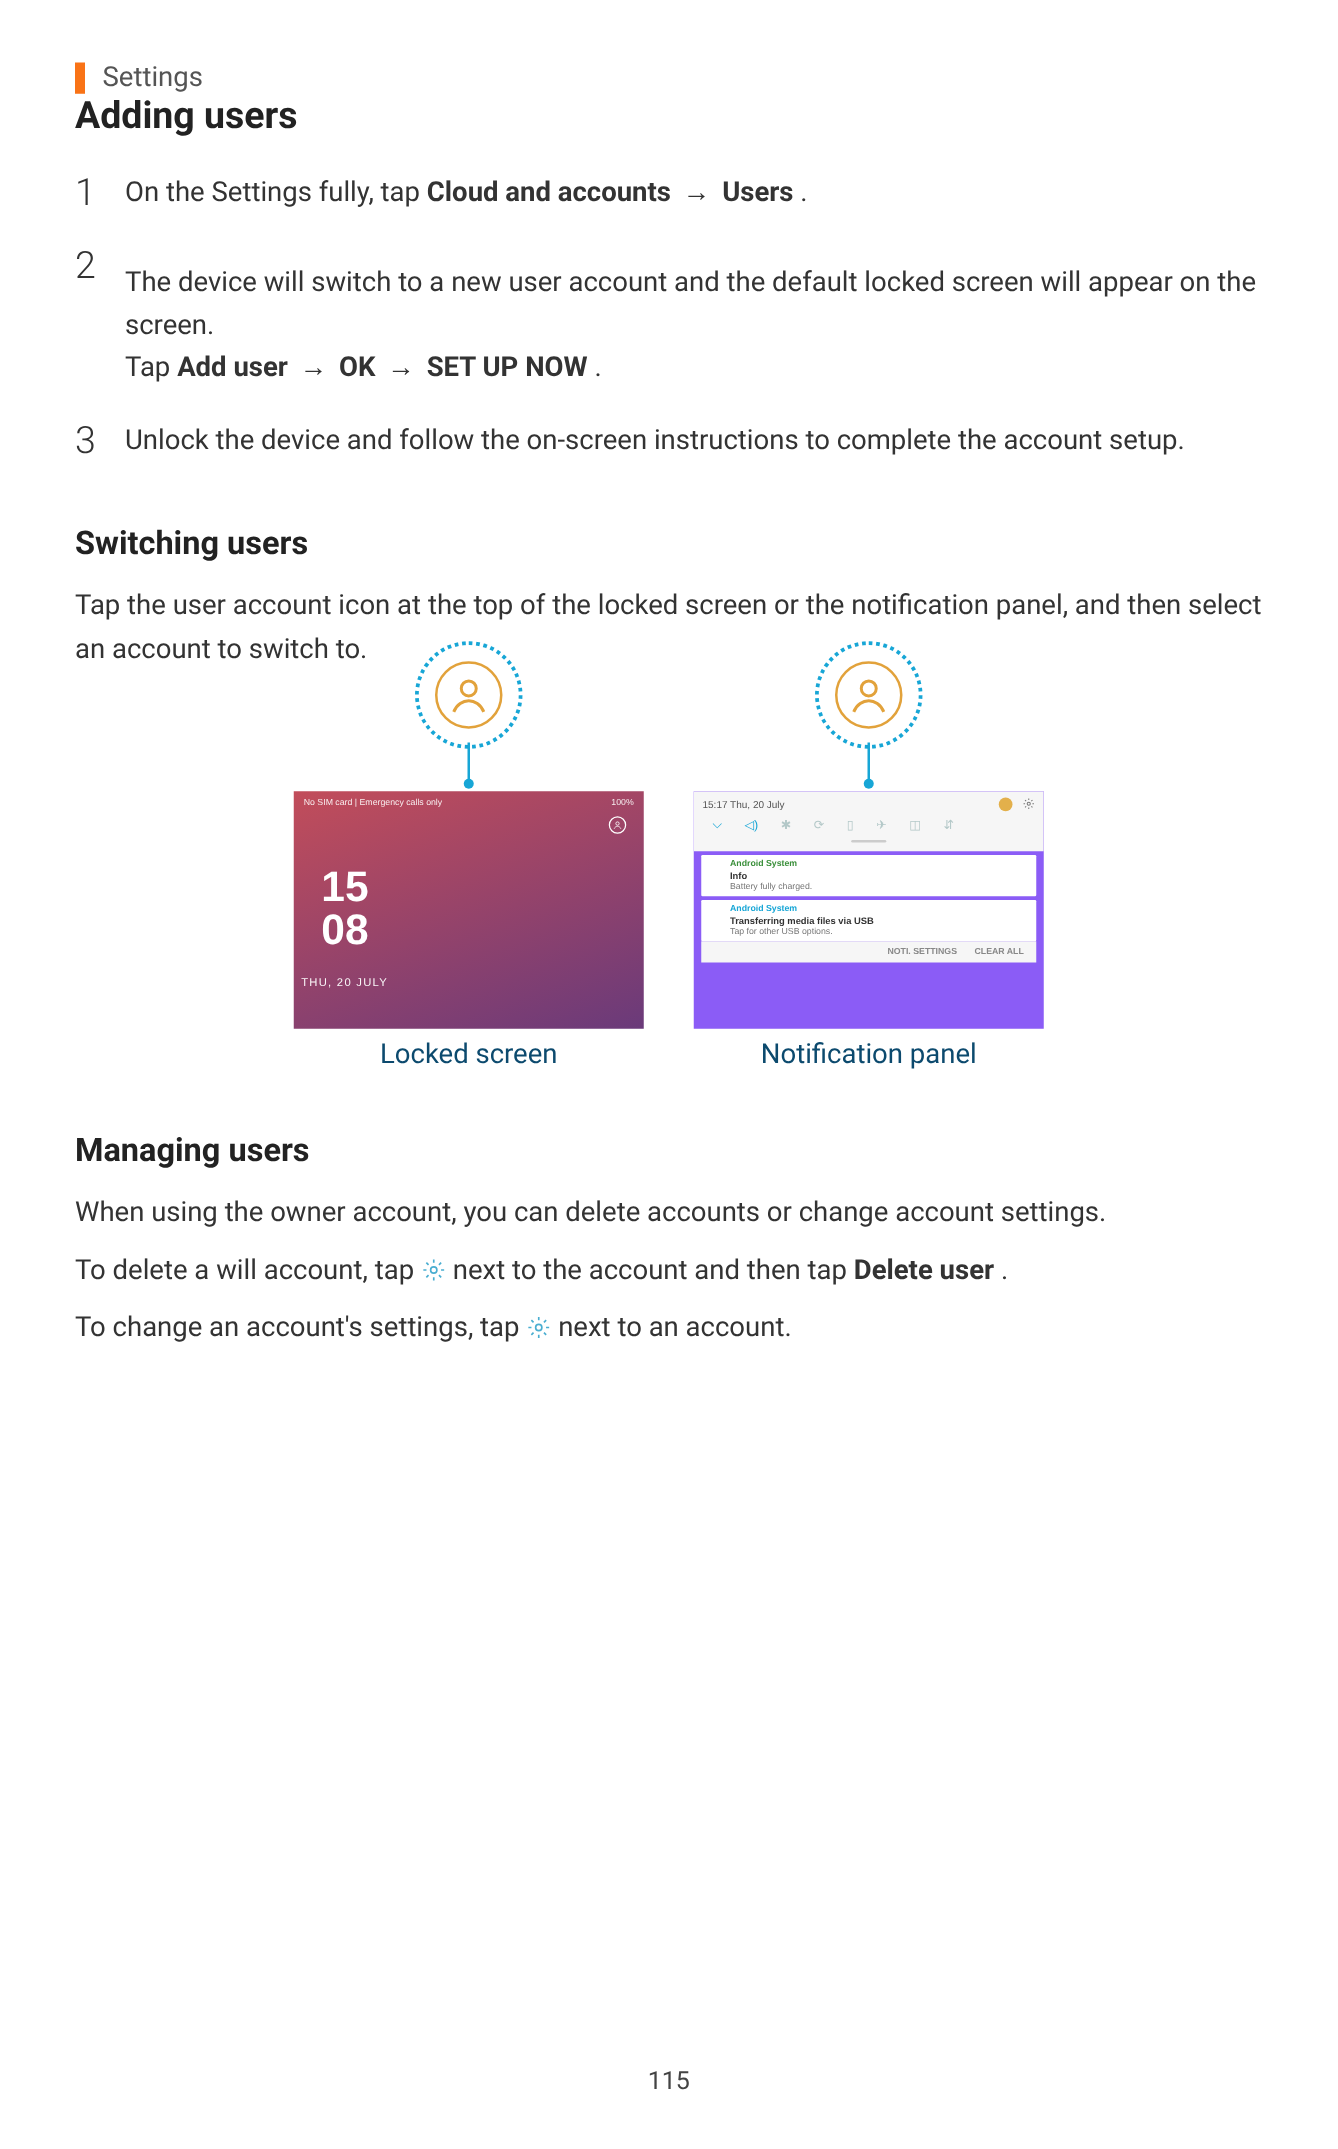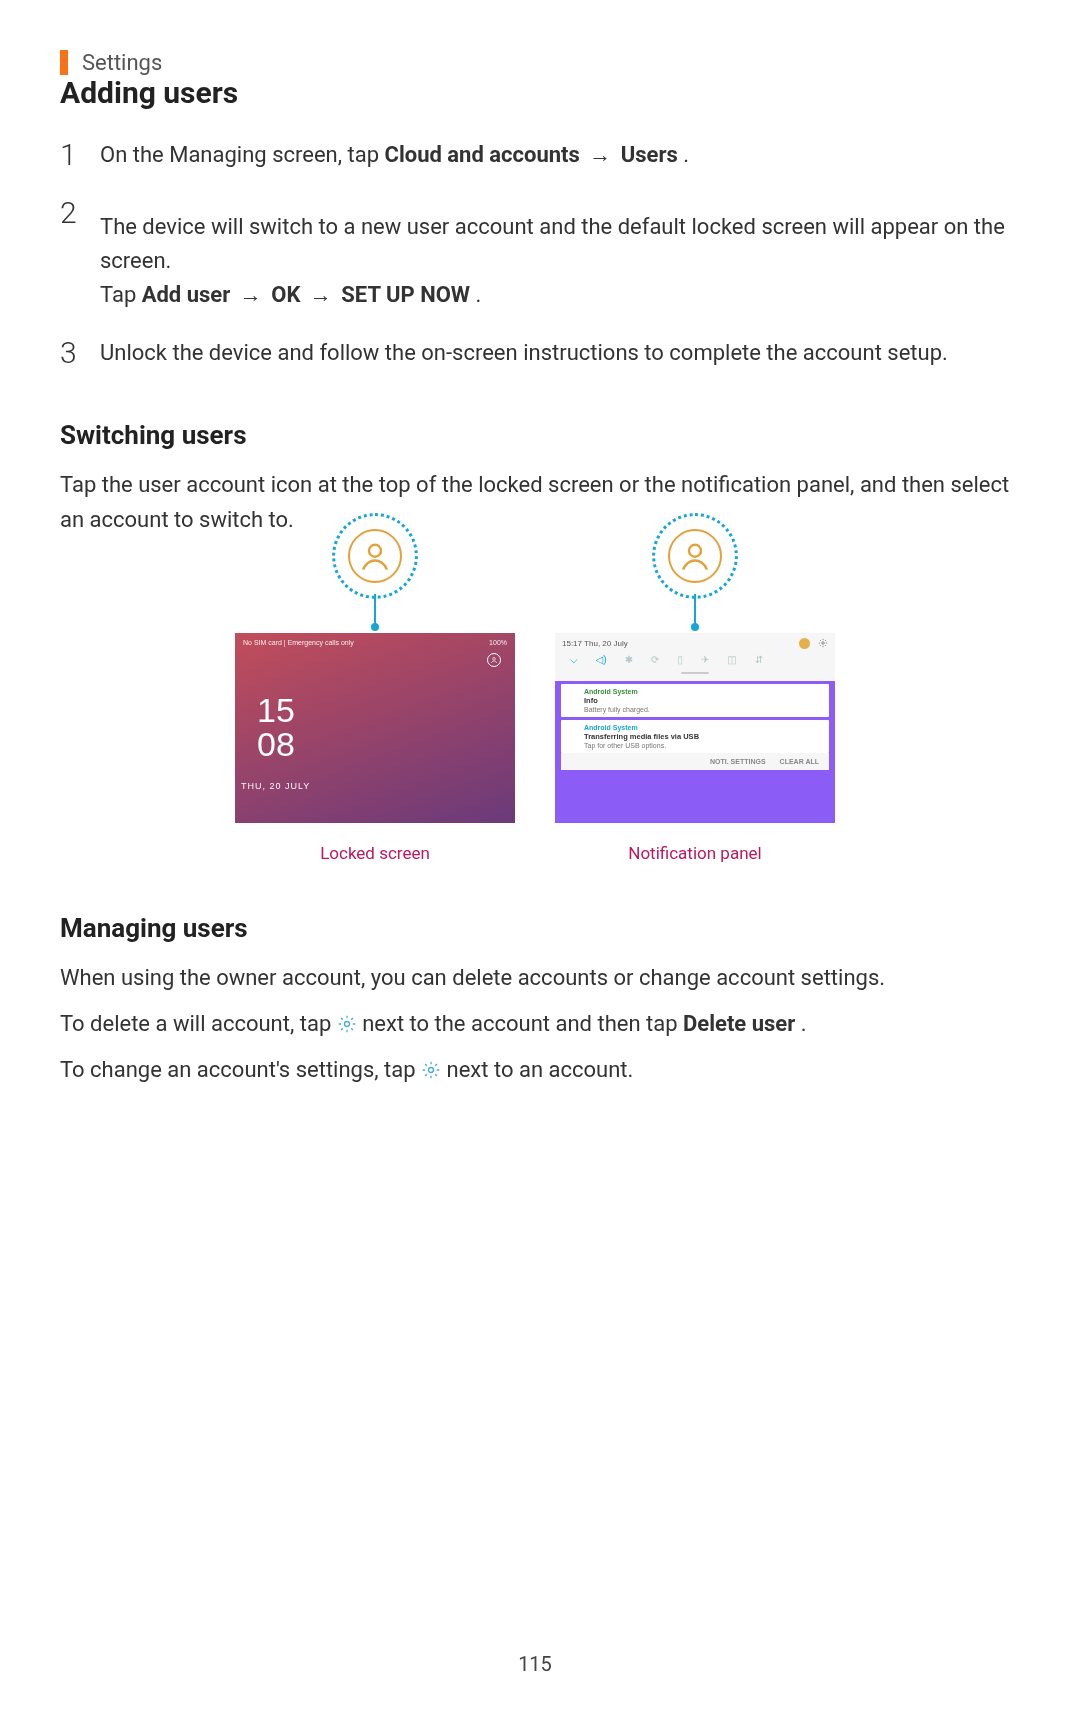--- a/index.html
+++ b/index.html
@@ -67,23 +67,23 @@
     gap: 40px;
     margin: 36px 0 6px 0;
   }
   .figure {
     display: flex;
     flex-direction: column;
     align-items: center;
   }
   .fig-wrap { position: relative; }
   .caption {
-    font-size: 17px;
-    color: #be185d;
-    margin-top: 20px;
+    font-size: 22px;
+    color: #0c4a6e;
+    margin-top: 8px;
   }
   
   .callout {
     position: absolute;
     top: -60px;
     left: 50%;
     transform: translateX(-50%);
     width: 80px;
     height: 80px;
     border-radius: 50%;
@@ -139,21 +139,21 @@
     justify-content: space-between;
     font-size: 7px;
     padding: 6px 8px;
     opacity: 0.9;
   }
   .locked .clock {
     position: absolute;
     left: 22px;
     top: 60px;
     font-size: 34px;
-    font-weight: 400;
+    font-weight: 700;
     line-height: 1;
     text-align: right;
   }
   .locked .clock .hr, .locked .clock .mn { display: block; }
   .locked .date {
     position: absolute;
     left: 6px;
     bottom: 32px;
     font-size: 9px;
     letter-spacing: 1px;
@@ -264,21 +264,21 @@
 
   <div class="header-bar">
     <span class="header-title">Settings</span>
   </div>
 
   <h2>Adding users</h2>
 
   <div class="step">
     <div class="step-num">1</div>
     <div class="step-body">
-      <span>On the Managing screen, tap </span>
+      <span>On the Settings fully, tap </span>
       <span class="bold">Cloud and accounts</span>
       <span class="arrow"> → </span>
       <span class="bold">Users</span>
       <span>.</span>
     </div>
   </div>
 
   <div class="step">
     <div class="step-num">2</div>
     <div class="step-body">

